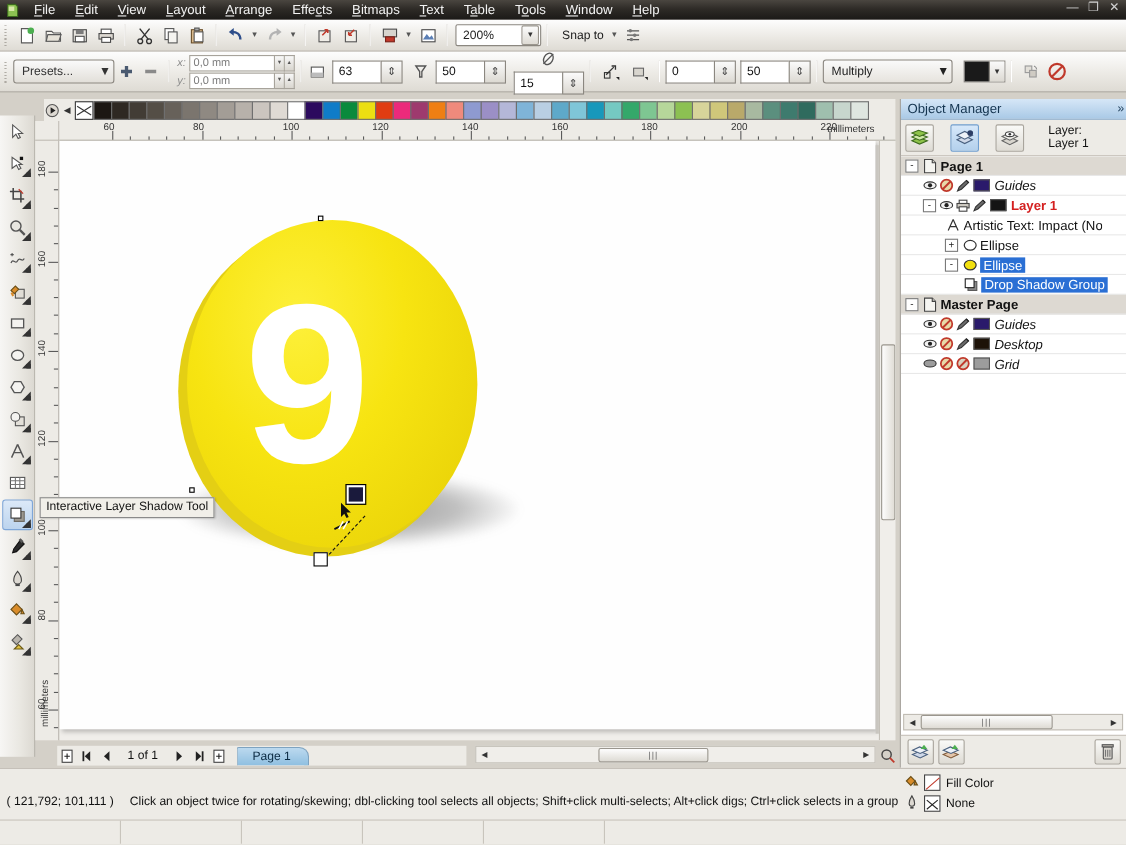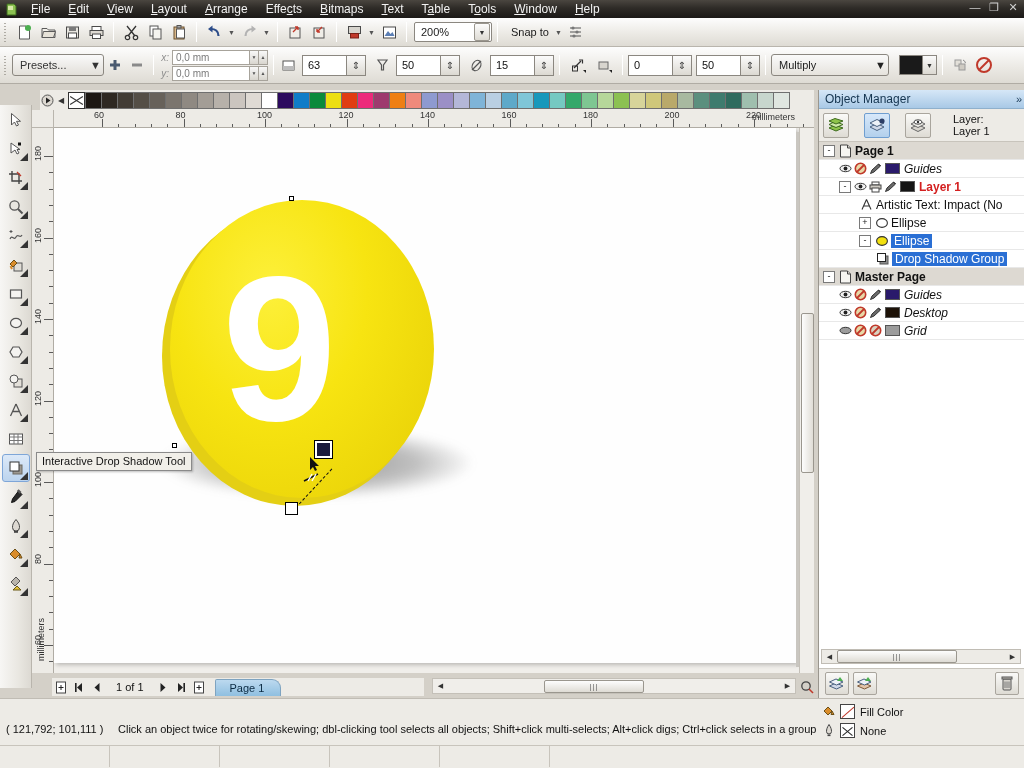--- a/index.html
+++ b/index.html
@@ -467,21 +467,21 @@
         <svg width="15" height="15" viewBox="0 0 15 15">
             <path d="M3 2 H12 L8.5 7 V12 H6.5 V7 Z" fill="none" stroke="#555" stroke-width="1.2"></path>
           </svg>
       </div>
       <div class="numfield">
         <div class="numbox">50</div>
         <div class="numspin">⇕</div>
       </div>
     </div>
 
-    <div style="display:flex;align-items:center;gap:3px;margin-left:7px;">
+    <div style="display:flex;align-items:center;gap:3px;margin-left:7px;flex-direction:column;">
       <div class="ic" style="width:18px;height:18px;">
         <svg width="15" height="15" viewBox="0 0 15 15">
             <ellipse cx="7.5" cy="7.5" rx="4" ry="5.5" fill="none" stroke="#555" stroke-width="1.2" transform="rotate(30 7.5 7.5)"></ellipse>
             <path d="M3 12 L12 3" stroke="#555" stroke-width="1.2"></path>
           </svg>
       </div>
       <div class="numfield">
         <div class="numbox">15</div>
         <div class="numspin">⇕</div>
       </div>
@@ -851,21 +851,21 @@
       </div>
     </div>
 
     <div class="page-shadow-edge"></div>
 
     <div class="vscroll">
       <div class="thumb" style="top:185px; height:160px;"></div>
     </div>
   </div>
 
-  <div class="tooltip" style="left:36px; top:452px;">Interactive Drop Shadow Tool</div>
+  <div class="tooltip" style="left:36px; top:452px;">Interactive Layer Shadow Tool</div>
 
   <div class="pagenav">
     <div class="pn-btn">
       <svg width="12" height="13" viewBox="0 0 12 13">
           <rect x="1.5" y="1" width="9" height="11" fill="#fff" stroke="#444"></rect>
           <path d="M6 4 V9 M3.5 6.5 H8.5" stroke="#222"></path>
         </svg>
     </div>
     <div class="pn-btn">
       <svg width="12" height="11" viewBox="0 0 12 11">

